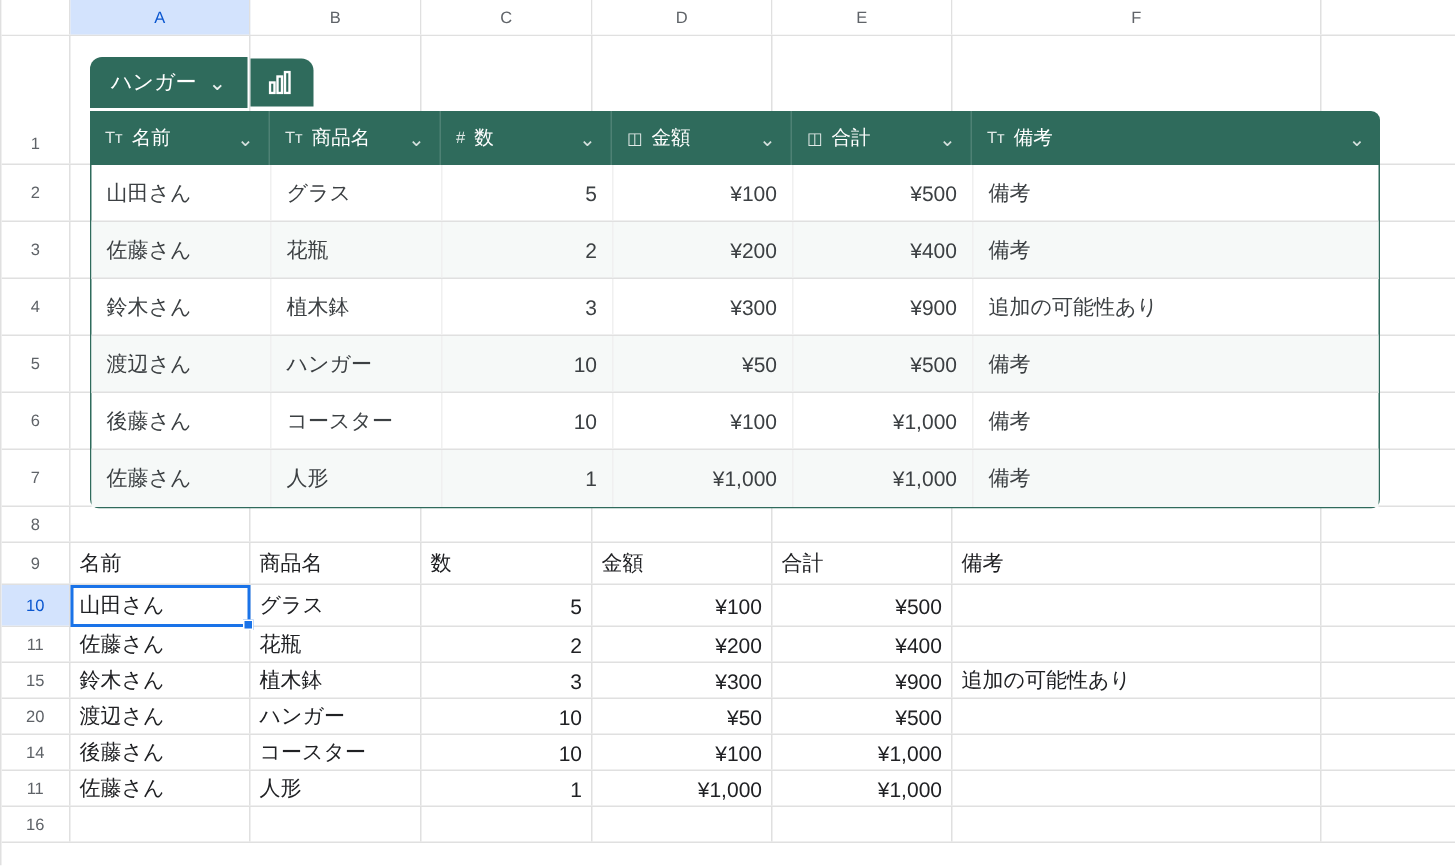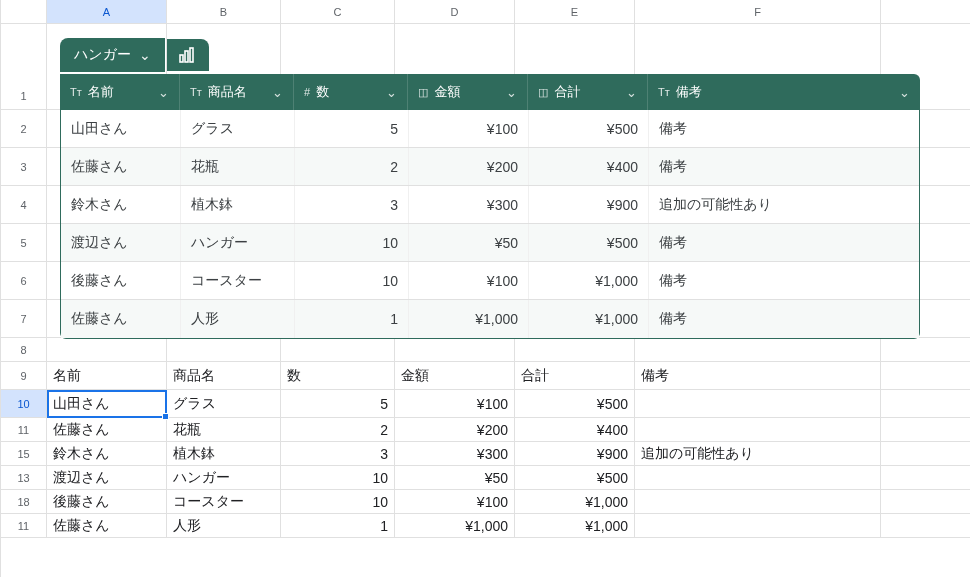--- a/index.html
+++ b/index.html
@@ -185,47 +185,56 @@
     <div class="row r-short plain">
         <div class="row-h">15</div>
         <div class="cell col-A">鈴木さん</div>
         <div class="cell col-B">植木鉢</div>
         <div class="cell col-C r">3</div>
         <div class="cell col-D r">¥300</div>
         <div class="cell col-E r">¥900</div>
         <div class="cell col-F">追加の可能性あり</div>
       </div>
     <div class="row r-short plain">
-        <div class="row-h">13</div>
+        <div class="row-h">20</div>
         <div class="cell col-A">渡辺さん</div>
         <div class="cell col-B">ハンガー</div>
         <div class="cell col-C r">10</div>
         <div class="cell col-D r">¥50</div>
         <div class="cell col-E r">¥500</div>
         <div class="cell col-F"></div>
       </div>
     <div class="row r-short plain">
-        <div class="row-h">18</div>
+        <div class="row-h">14</div>
         <div class="cell col-A">後藤さん</div>
         <div class="cell col-B">コースター</div>
         <div class="cell col-C r">10</div>
         <div class="cell col-D r">¥100</div>
         <div class="cell col-E r">¥1,000</div>
         <div class="cell col-F"></div>
       </div>
     <div class="row r-short plain">
         <div class="row-h">11</div>
         <div class="cell col-A">佐藤さん</div>
         <div class="cell col-B">人形</div>
         <div class="cell col-C r">1</div>
         <div class="cell col-D r">¥1,000</div>
         <div class="cell col-E r">¥1,000</div>
         <div class="cell col-F"></div>
       </div>
 
+    <div class="row r-short">
+        <div class="row-h">16</div>
+        <div class="cell col-A"></div>
+        <div class="cell col-B"></div>
+        <div class="cell col-C"></div>
+        <div class="cell col-D"></div>
+        <div class="cell col-E"></div>
+        <div class="cell col-F"></div>
+      </div>
   </div>
 
   <div class="tabbar">
     <div class="tab">
       <span>ハンガー</span>
       <span class="chev">⌄</span>
     </div>
     <div class="tabicon">
       <svg width="18" height="16" viewBox="0 0 18 16">
           <g fill="none" stroke="#fff" stroke-width="1.6">

